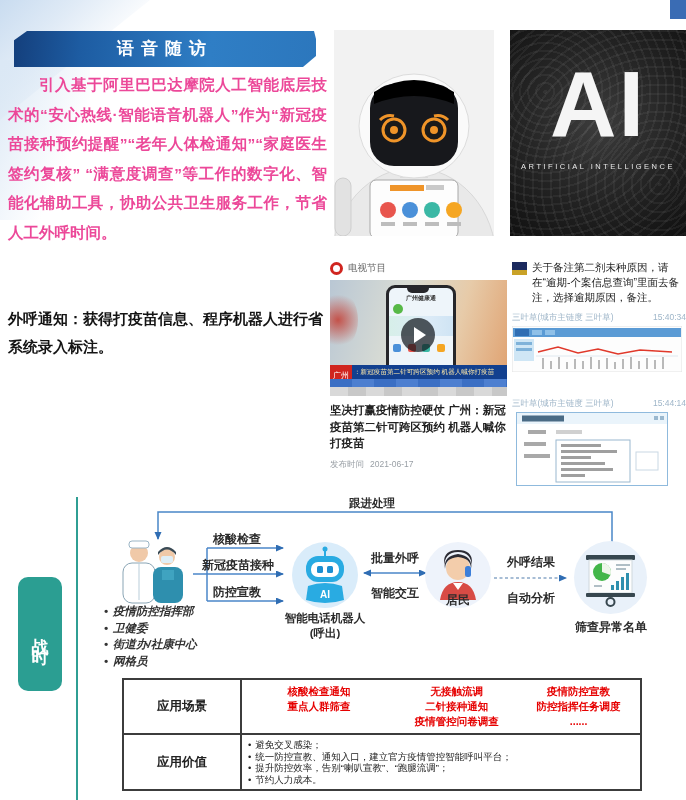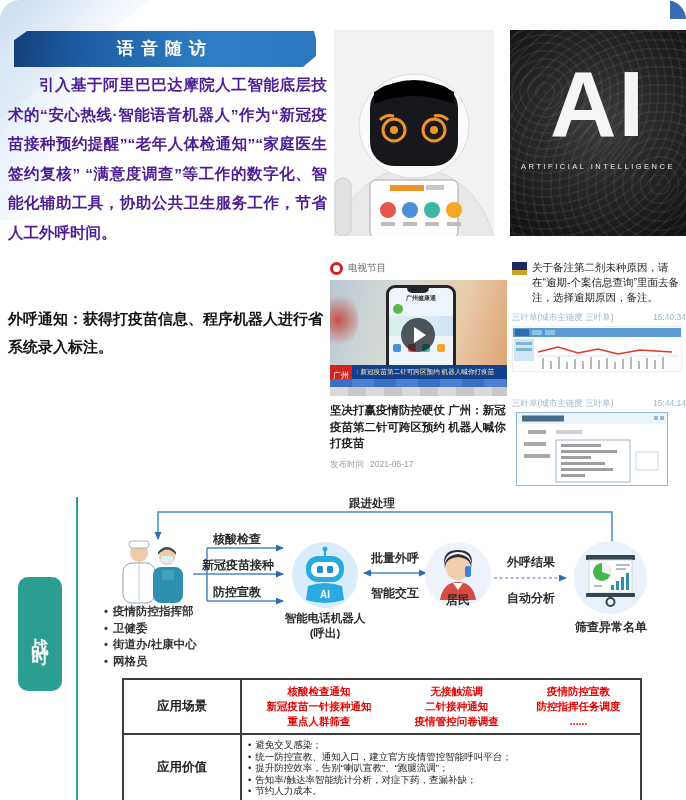--- a/index.html
+++ b/index.html
@@ -1,33 +1,33 @@
 <!DOCTYPE html>
 <html><head>
 <meta charset="utf-8">
 <style>
   html,body{margin:0;padding:0;background:#fff;}
   #page{position:relative;width:686px;height:800px;background:#fff;overflow:hidden;
-        font-family:"Liberation Sans","DejaVu Sans",sans-serif;color:#1a1a1a;border-radius:20px;}
+        font-family:"Liberation Sans","DejaVu Sans",sans-serif;color:#1a1a1a;}
   .abs{position:absolute;}
   
   .blob{left:0;top:0;width:150px;height:120px;
         background:linear-gradient(135deg,#c9dcf0 0%,#dfeaf6 28%,rgba(255,255,255,0) 62%);
         clip-path:polygon(0 0,100% 0,0 100%);}
   .blob2{left:0;top:60px;width:90px;height:160px;
         background:linear-gradient(115deg,#dbe8f5 0%,rgba(255,255,255,0) 70%);}
   .corner-sq{right:0;top:0;width:16px;height:19px;background:#3a6cb4;}
   
   .ribbon{background:linear-gradient(95deg,#143f7c 0%,#1d5ca2 22%,#2f7ec5 65%,#2c77bd 100%);
           color:#fff;font-weight:bold;text-align:center;
           clip-path:polygon(13px 0,calc(100% - 2px) 0,100% 22%,100% calc(100% - 11px),calc(100% - 13px) 100%,0 100%,0 26%);}
   .ribbon1{left:14px;top:31px;width:302px;height:36px;line-height:36px;font-size:17px;letter-spacing:7px;}
   .ribbon2{left:8px;top:261px;width:312px;height:34px;line-height:34px;font-size:15px;letter-spacing:1px;}
   .para1{left:8px;top:70px;width:319px;font-size:15.5px;line-height:29.5px;text-align:justify;
-         text-indent:2em;font-weight:600;color:#4c1d95;}
+         text-indent:2em;font-weight:600;color:#ec4899;}
   .para2{left:8px;top:305px;width:319px;font-size:15px;line-height:28px;font-weight:600;color:#141414;}
   .para2 b{font-weight:800;}
   
   .robot-photo{left:334px;top:30px;width:160px;height:206px;background:#f3f3f3;}
   .ai-cover{left:510px;top:30px;width:176px;height:206px;color:#fff;overflow:hidden;
     background:
       repeating-radial-gradient(circle at 20% 30%,rgba(255,255,255,0.05) 0 2px,rgba(0,0,0,0) 2px 8px),
       repeating-radial-gradient(circle at 85% 75%,rgba(255,255,255,0.05) 0 2px,rgba(0,0,0,0) 2px 9px),
       radial-gradient(circle at 50% 45%,#3c3c3c 0%,#232323 55%,#101010 100%);}
   .ai-big{position:absolute;left:0;top:28px;width:100%;text-align:center;
@@ -75,21 +75,21 @@
   .shot1,.shot2{background:#fff;}
   
   .teal-line{left:76px;top:497px;width:2px;height:303px;background:#2f9e93;}
   .wartime{left:18px;top:577px;width:44px;height:114px;background:#2b9e92;border-radius:10px;
            color:#fff;display:flex;align-items:center;justify-content:center;
            writing-mode:vertical-rl;text-orientation:upright;font-size:17px;letter-spacing:10px;font-weight:600;}
   .dlabel{position:absolute;font-size:12px;font-weight:bold;color:#2b2b2b;white-space:nowrap;}
   .dcenter{text-align:center;}
   .circle{position:absolute;border-radius:50%;}
   .bullets{position:absolute;left:104px;top:603px;font-size:11.5px;line-height:16.5px;font-weight:600;color:#333;}
-  .bullets div{white-space:nowrap;}
+  .bullets div{white-space:nowrap;font-style:italic;}
   .bullets span.dot{margin-right:5px;}
   
   .apptable{left:122px;top:678px;width:516px;border:2px solid #3c3c3c;background:#fff;}
   .trow{display:grid;grid-template-columns:118px 1fr;}
   .trow + .trow{border-top:2px solid #3c3c3c;}
   .tlabel{border-right:2px solid #3c3c3c;display:flex;align-items:center;justify-content:center;
           font-size:12.5px;font-weight:bold;color:#222;}
   .scen{display:grid;grid-template-columns:1.2fr 1fr 0.95fr;padding:4px 2px;}
   .scen .col{color:#e60000;font-weight:bold;font-size:10.5px;line-height:15px;text-align:center;}
   .vals{padding:4px 6px;font-size:9.5px;line-height:11.6px;color:#222;}
@@ -345,40 +345,38 @@
     </svg>
   </div>
   <div class="dlabel dcenter" style="left:566px;top:619px;width:90px;">筛查异常名单</div>
 
   <div class="abs apptable">
     <div class="trow">
       <div class="tlabel">应用场景</div>
       <div class="scen">
         <div class="col">
           <div>核酸检查通知</div>
-            <div>新冠疫苗一针接种通知</div>
             <div>重点人群筛查</div>
         </div>
         <div class="col">
           <div>无接触流调</div>
             <div>二针接种通知</div>
             <div>疫情管控问卷调查</div>
         </div>
         <div class="col">
           <div>疫情防控宣教</div>
             <div>防控指挥任务调度</div>
             <div>......</div>
         </div>
       </div>
     </div>
     <div class="trow">
       <div class="tlabel">应用价值</div>
       <div class="vals">
         <div><span class="dot">•</span><span>避免交叉感染；</span></div>
         <div><span class="dot">•</span><span>统一防控宣教、通知入口，建立官方疫情管控智能呼叫平台；</span></div>
         <div><span class="dot">•</span><span>提升防控效率，告别“喇叭宣教”、“跑腿流调”；</span></div>
-        <div><span class="dot">•</span><span>告知率/触达率智能统计分析，对症下药，查漏补缺；</span></div>
         <div><span class="dot">•</span><span>节约人力成本。</span></div>
       </div>
     </div>
   </div>
 
 </div>
 
 </body></html>

